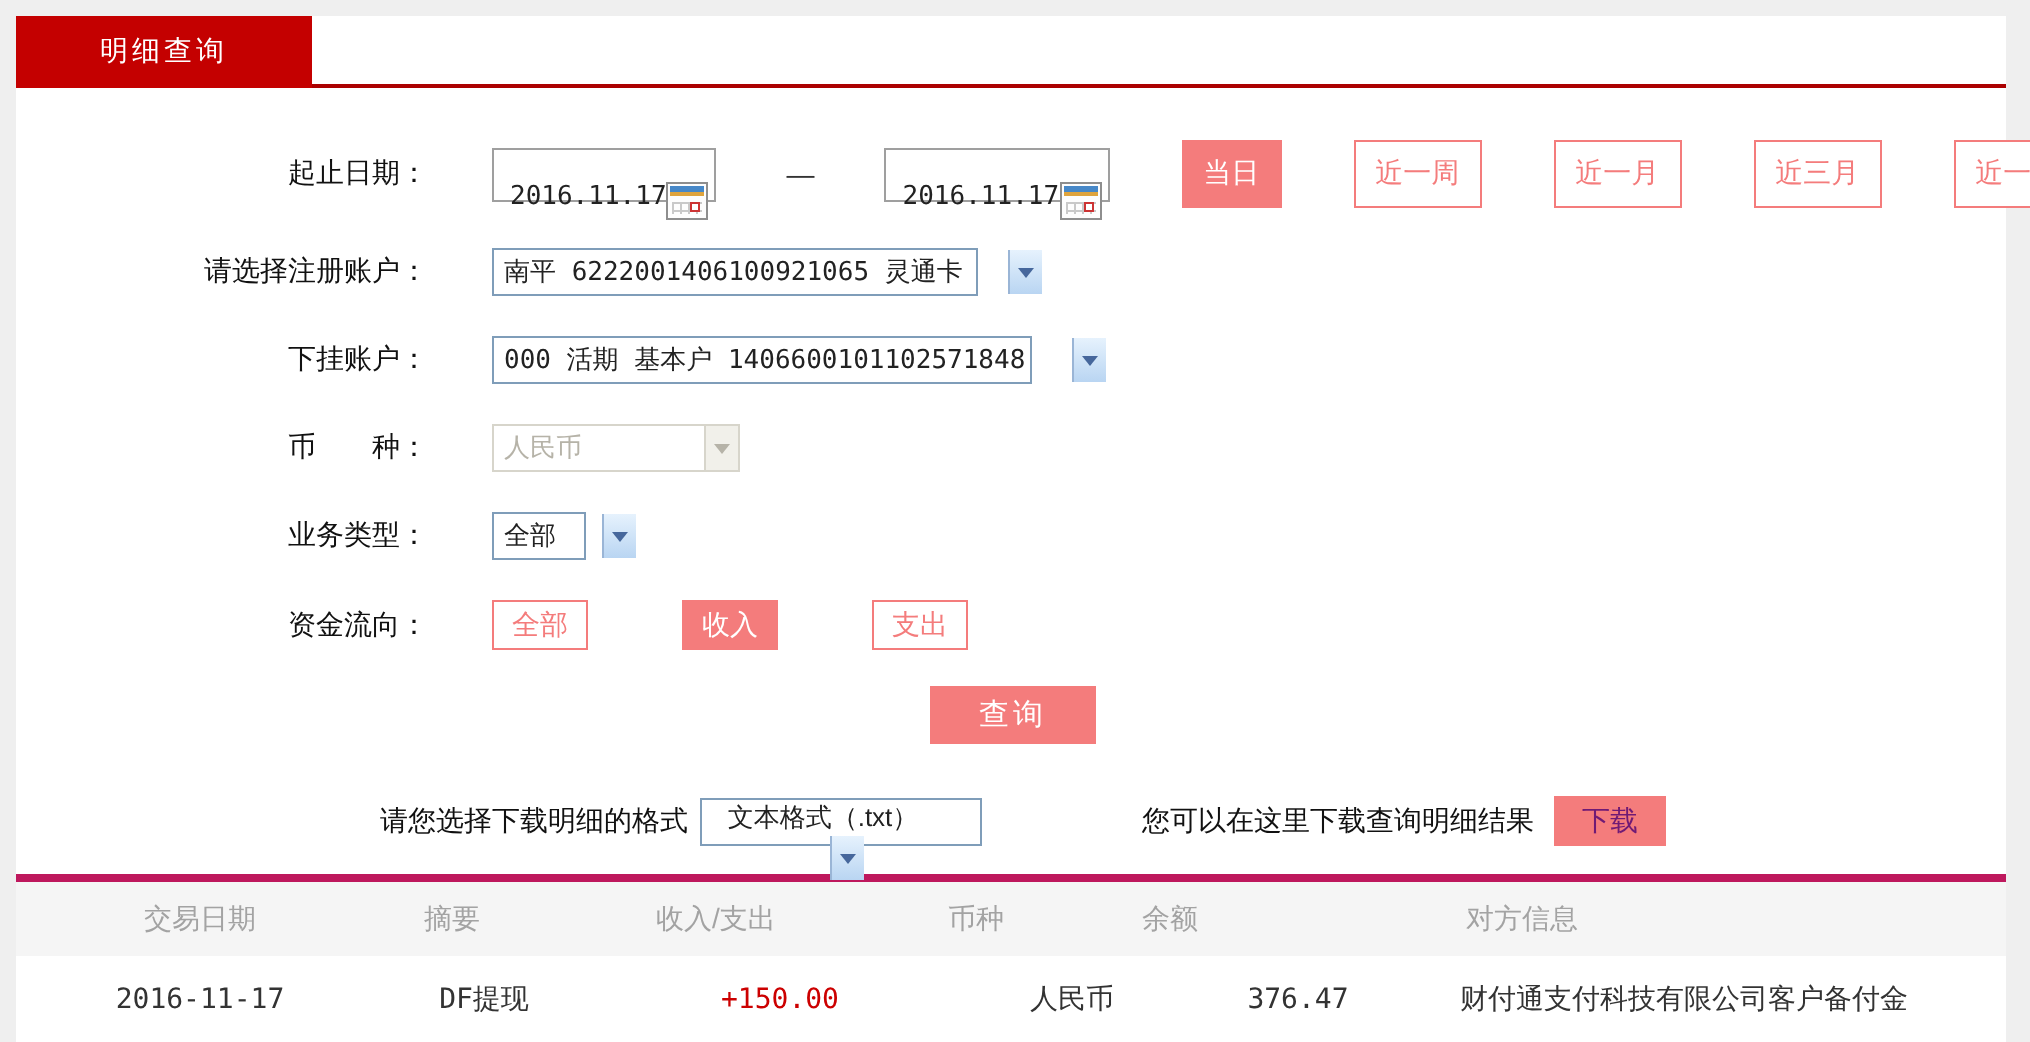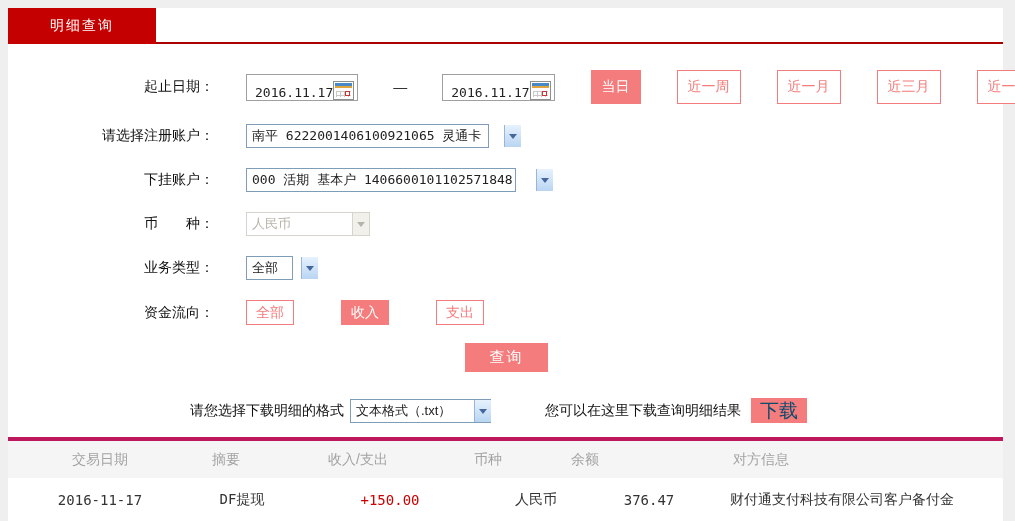--- a/index.html
+++ b/index.html
@@ -22,23 +22,23 @@
 
   
   .form { padding-top:26px; }
   .frow { display:flex; align-items:center; margin-bottom:20px;gap:28px; }
   .flabel { width:210px; text-align:right; padding-right:4px; color:#111; flex:none; }
 
   .mono { font-family:"DejaVu Sans Mono","Liberation Mono",monospace; }
 
   
   .dateinput {
-    display:flex; align-items:flex-end; justify-content:space-between;
+    display:flex; align-items:flex-start; justify-content:space-between;
     width:118px; height:27px; border:1px solid #9f9f9f; background:#fff;
-    padding:0 3px 0 8px; cursor:text;
+    padding:16px 3px 0 8px; cursor:text;
   }
   .dateinput .val { font-size:13px; color:#222; }
   .cal { width:21px; height:19px; border:1px solid #8e8e8e; background:#fdfdfd; position:relative; flex:none; cursor:pointer; }
   .cal::before { content:""; position:absolute; top:1px; left:1px; right:1px; height:3px;
     background:#4788c8; border-bottom:2px solid #dfa43d; }
   .cal::after { content:""; position:absolute; left:2px; right:2px; top:9px; bottom:2px;
     background-image:repeating-linear-gradient(to right,#c9c9c9 0 1px,transparent 1px 4px),
                      repeating-linear-gradient(to bottom,#c9c9c9 0 1px,transparent 1px 4px); }
   .cal .dot { position:absolute; right:3px; bottom:3px; width:5px; height:5px;
     border:1px solid #cc3333; background:#fff; z-index:1; }
@@ -64,37 +64,37 @@
   .select .btn { width:17px; height:100%; background:linear-gradient(#e6f2fd,#b9d5f2);
     border-left:1px solid #9ab5d6; display:flex; align-items:center; justify-content:center; flex:none; }
   .arrow { width:0; height:0; border:4px solid transparent; border-top:5px solid #46679c; margin-top:5px; }
   .select.disabled { border-color:#d7d5cb; color:#b6b3a8; cursor:default; }
   .select.disabled .btn { background:#f1f0ea; border-left-color:#d7d5cb; }
   .select.disabled .arrow { border-top-color:#b6b3a8; }
   .w-register { width:243px; }
   .w-sub { width:270px; }
   .w-currency { width:124px; }
   .w-biz { width:47px; }
-  .w-fmt { width:141px; }
+  .w-fmt { width:141px;flex-direction:column; }
 
   
   .queryrow { margin-top:-2px; margin-bottom:26px; }
   .querybtn {
     display:block; margin-left:457px; width:83px; height:29px; border:none;
     background:#f47c7c; color:#fff; font-size:15px; letter-spacing:2px; cursor:pointer;
     font-family:inherit;
   }
 
   
   .dlrow { display:flex; align-items:center; padding-left:182px; margin-bottom:14px; }
   .dlrow .fmtlabel { margin-right:6px; color:#111; }
-  .dlrow .hint { margin-left:54px; margin-right:10px; color:#111; }
+  .dlrow .hint { margin-left:80px; margin-right:10px; color:#111; }
   .dlbtn {
-    width:56px; height:25px; border:none; background:#f47c7c; color:#0c4a6e;
-    font-size:19px; cursor:pointer; font-family:inherit;
+    width:56px; height:25px; border:none; background:#f47c7c; color:#701a75;
+    font-size:14px; cursor:pointer; font-family:inherit;
   }
 
   
   .table { border-top:4px solid #be185d; }
   .thead { display:flex; align-items:center; height:37px; background:#f5f5f5; color:#a3a3a3; }
   .trow  { display:flex; align-items:center; height:45px; background:#fff;
            border-bottom:1px solid #e3e3e3; color:#333;gap:16px; }
   .c { text-align:center; white-space:nowrap; flex:none; }
   .c1{width:184px;} .c2{width:68px;} .c3{width:196px;} .c4{width:64px;}
   .c5{width:130px;} .c6{width:222px;} .c7{width:131px;}

